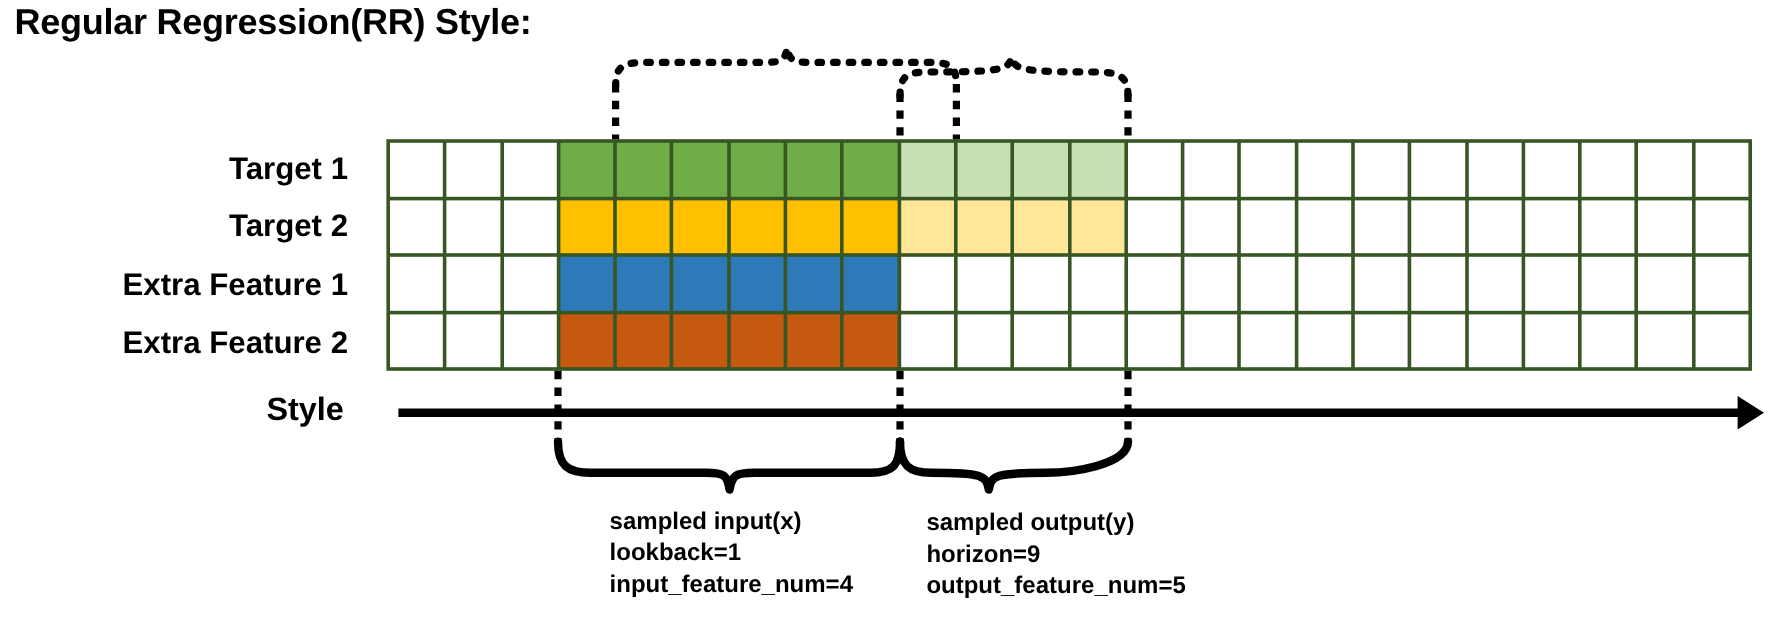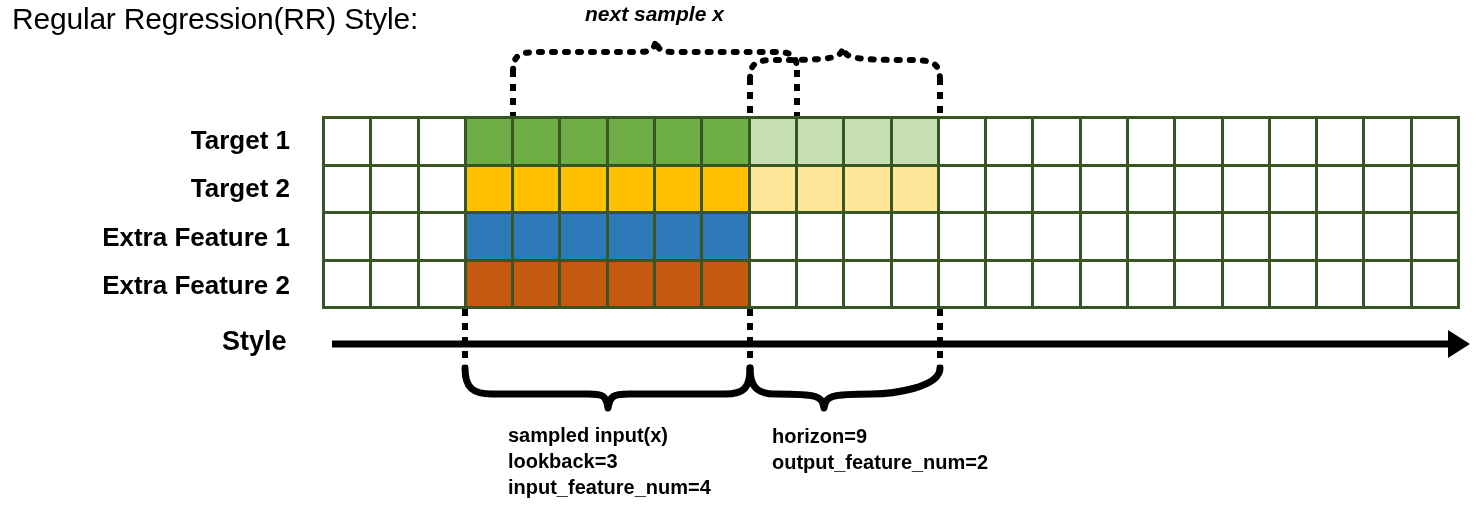--- a/index.html
+++ b/index.html
@@ -21,21 +21,21 @@
     width: 1476px;
     height: 516px;
   }
 
   
   .title {
     position: absolute;
     left: 12px;
     top: 2px;
     font-size: 30px;
-    font-weight: 400;
+    font-weight: 700;
     color: #000000;
     letter-spacing: -0.2px;
     white-space: nowrap;
   }
 
   
   .row-labels {
     position: absolute;
     left: 0px;
     top: 116px;
@@ -224,32 +224,32 @@
       <div class="cell" style="background: rgb(255, 255, 255);"></div>
       <div class="cell" style="background: rgb(255, 255, 255);"></div>
       <div class="cell" style="background: rgb(255, 255, 255);"></div>
       <div class="cell" style="background: rgb(255, 255, 255);"></div>
       <div class="cell" style="background: rgb(255, 255, 255);"></div>
       <div class="cell" style="background: rgb(255, 255, 255);"></div>
       <div class="cell" style="background: rgb(255, 255, 255);"></div>
       <div class="cell" style="background: rgb(255, 255, 255);"></div>
     </div>
 
-  <div class="ann-top" id="ann-next-x">next sample x</div>
 
   <div class="time-label">Style</div>
 
   <div class="caption-block" id="caption-input">
     <div>sampled input(x)</div>
-    <div>lookback=3</div>
+    <div>lookback=1</div>
     <div>input_feature_num=4</div>
   </div>
   <div class="caption-block" id="caption-output">
+    <div>sampled output(y)</div>
     <div>horizon=9</div>
-    <div>output_feature_num=2</div>
+    <div>output_feature_num=5</div>
   </div>
 
   <svg id="overlay" viewBox="0 0 1476 516">
 
     <g stroke="#000000" stroke-width="6" stroke-linecap="butt" stroke-dasharray="7 7" fill="none">
       <line x1="513" y1="70" x2="513" y2="116"></line>
       <line x1="750" y1="78" x2="750" y2="116"></line>
       <line x1="797" y1="70" x2="797" y2="116"></line>
       <line x1="940" y1="78" x2="940" y2="116"></line>
     </g>

